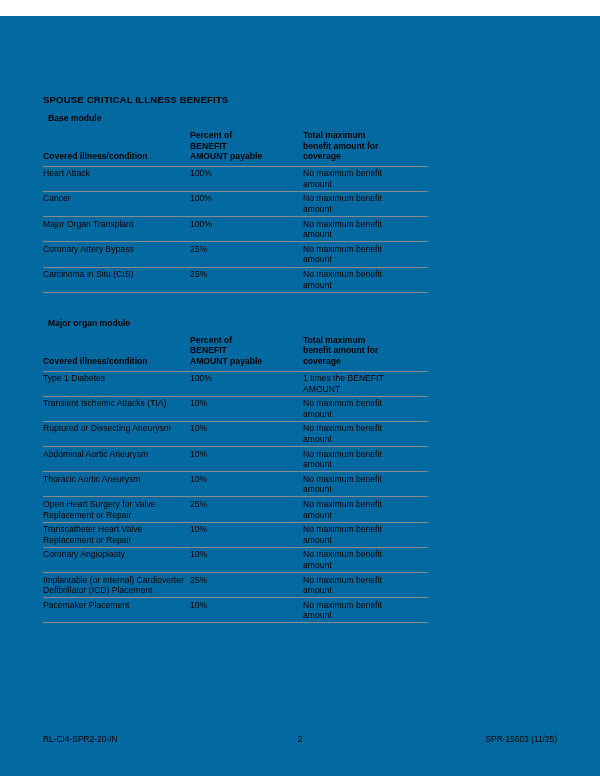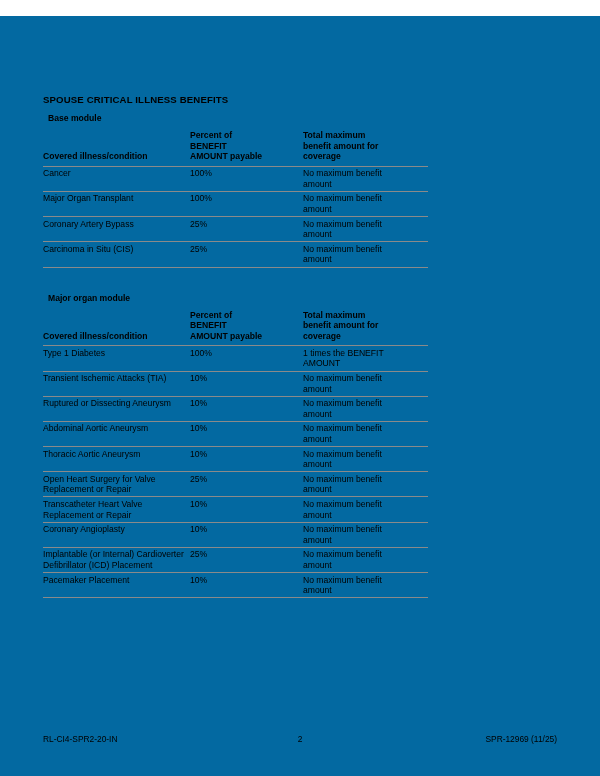--- a/index.html
+++ b/index.html
@@ -133,20 +133,28 @@
           </th>
           <th>
             <span class="wrap-two">Total maximum</span>
             <span class="wrap-two">benefit amount for</span>
             <span class="wrap-two">coverage</span>
           </th>
         </tr>
       </thead>
       <tbody>
         <tr>
+          <td>Heart Attack</td>
+          <td>100%</td>
+          <td>
+            <span class="wrap-two">No maximum benefit</span>
+            <span class="wrap-two">amount</span>
+          </td>
+        </tr>
+        <tr>
           <td>Cancer</td>
           <td>100%</td>
           <td>
             <span class="wrap-two">No maximum benefit</span>
             <span class="wrap-two">amount</span>
           </td>
         </tr>
         <tr>
           <td>Major Organ Transplant</td>
           <td>100%</td>
@@ -283,16 +291,16 @@
           </td>
         </tr>
       </tbody>
     </table>
 
   </div>
 
   <div class="footer">
     <span class="f-left">RL-CI4-SPR2-20-IN</span>
     <span class="f-center">2</span>
-    <span class="f-right">SPR-12969 (11/25)</span>
+    <span class="f-right">SPR-15603 (11/25)</span>
   </div>
 
 </div>
 
 </body></html>

